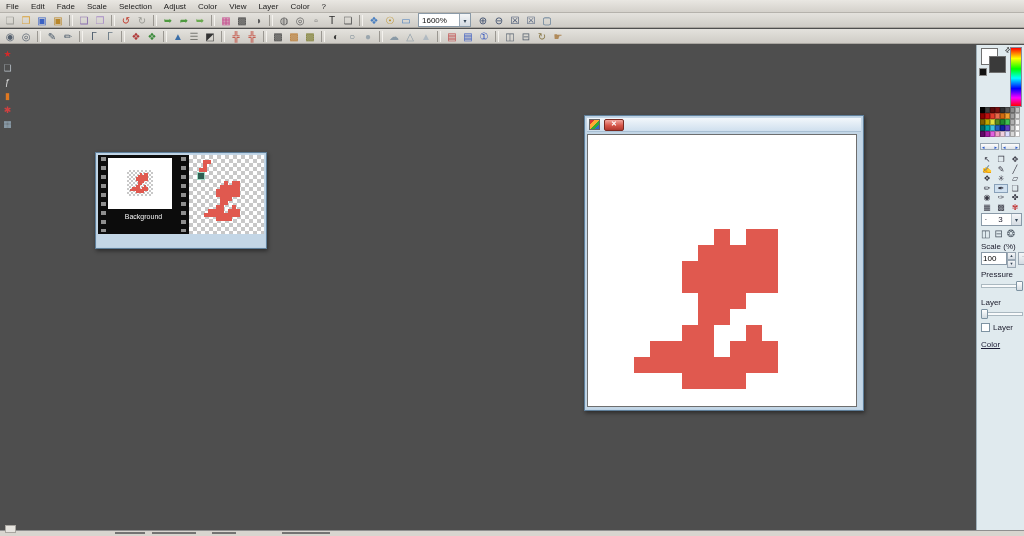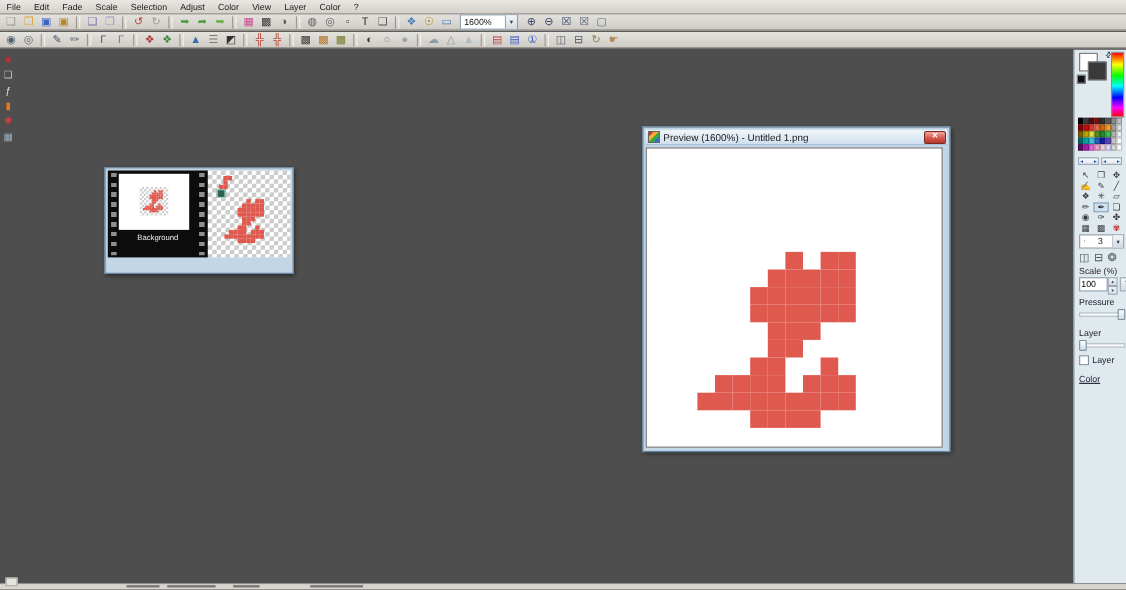--- a/index.html
+++ b/index.html
@@ -334,21 +334,20 @@
             <div class="px" style="left: 20px; top: 36px; width: 4px; height: 4px; background: rgb(224, 89, 79);"></div>
             <div class="px" style="left: 24px; top: 36px; width: 4px; height: 4px; background: rgb(224, 89, 79);"></div>
           </div>
       </div>
     </div>
   </div>
 
   <div id="win-preview" class="win">
     <div class="tib">
       <span class="wicon"></span>
-      <span class="ttl">Preview (1600%) - Untitled 1.png</span>
       <span class="wbtn close">✕</span>
     </div>
     <div id="wp-canvas">
       <div id="sprite-preview" class="spritebox" style="left:46px;top:94px">
           <div class="px" style="left: 80px; top: 0px; width: 16px; height: 16px; background: rgb(224, 89, 79);"></div>
           <div class="px" style="left: 112px; top: 0px; width: 16px; height: 16px; background: rgb(224, 89, 79);"></div>
           <div class="px" style="left: 128px; top: 0px; width: 16px; height: 16px; background: rgb(224, 89, 79);"></div>
           <div class="px" style="left: 64px; top: 16px; width: 16px; height: 16px; background: rgb(224, 89, 79);"></div>
           <div class="px" style="left: 80px; top: 16px; width: 16px; height: 16px; background: rgb(224, 89, 79);"></div>
           <div class="px" style="left: 96px; top: 16px; width: 16px; height: 16px; background: rgb(224, 89, 79);"></div>

